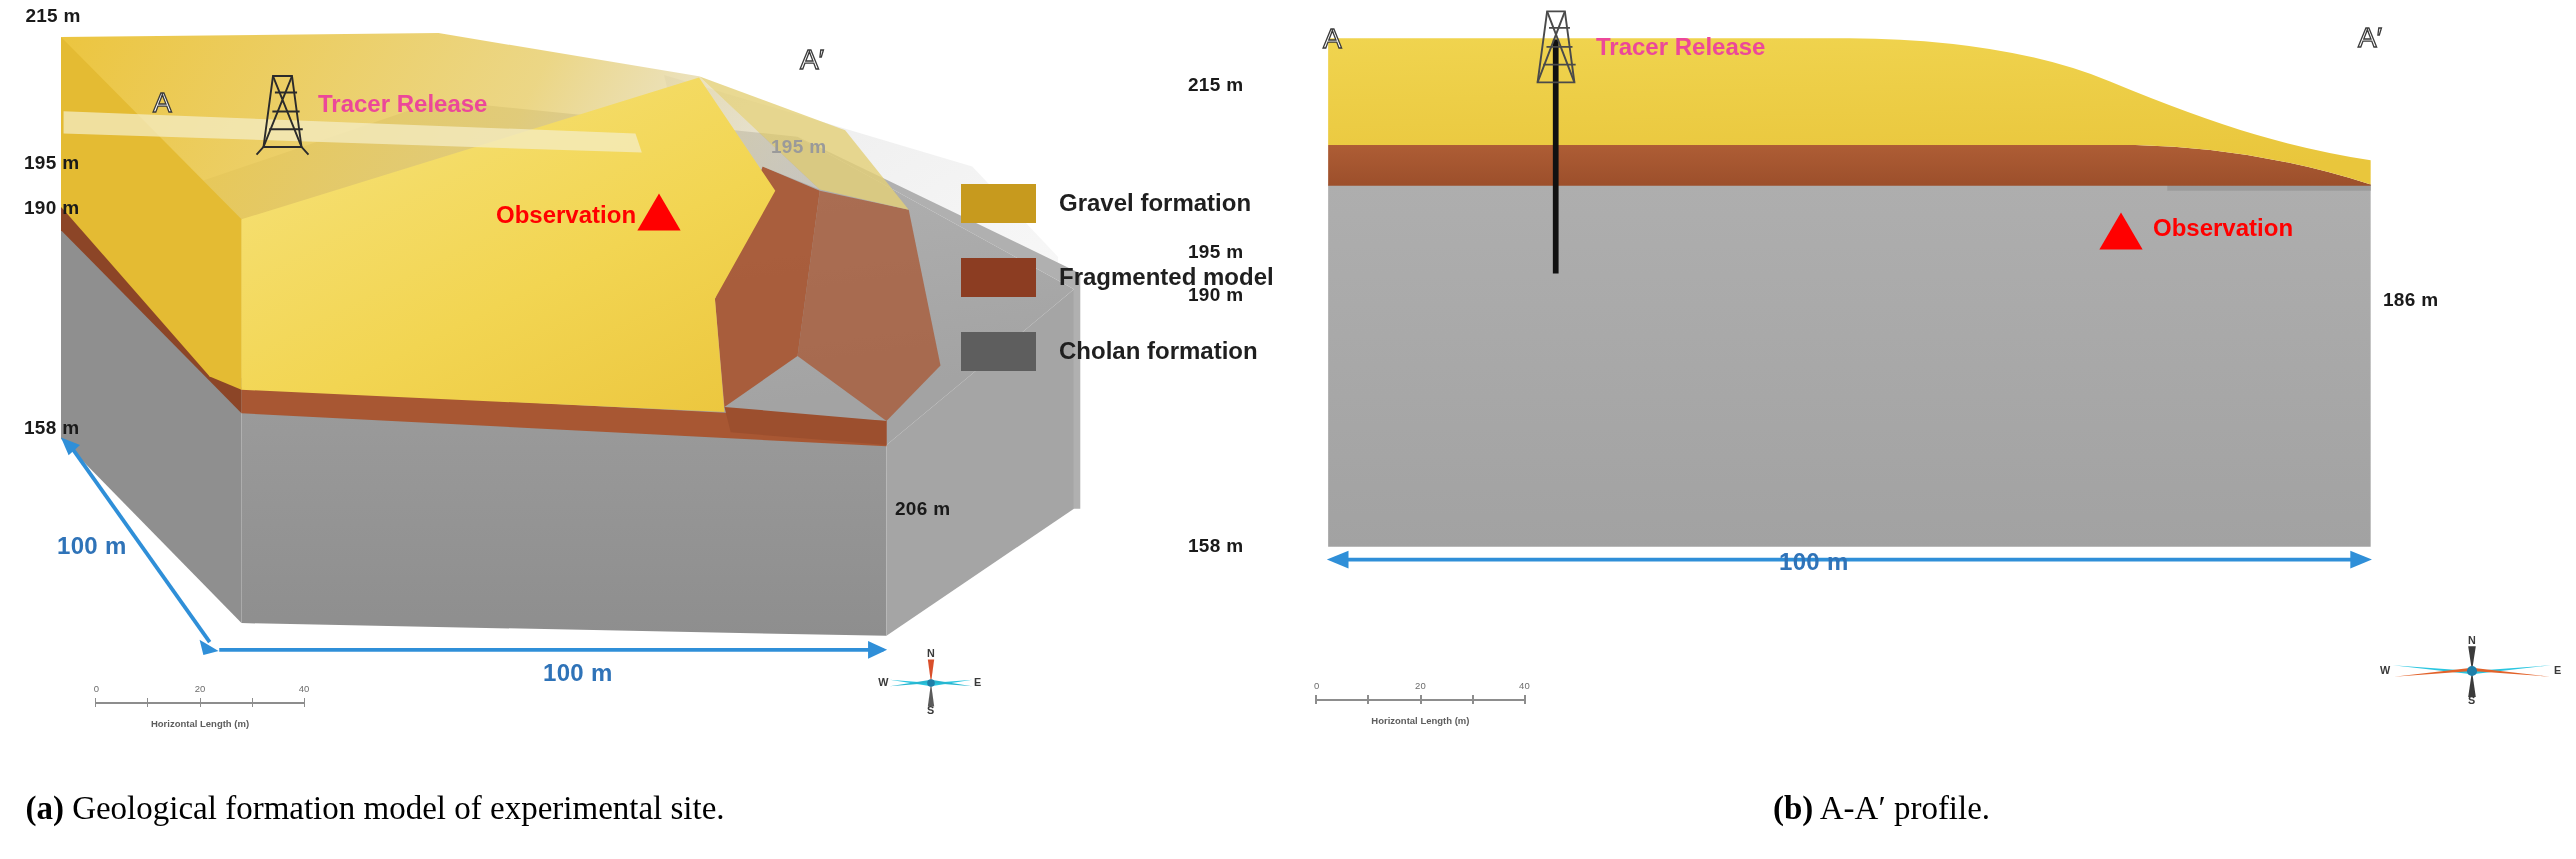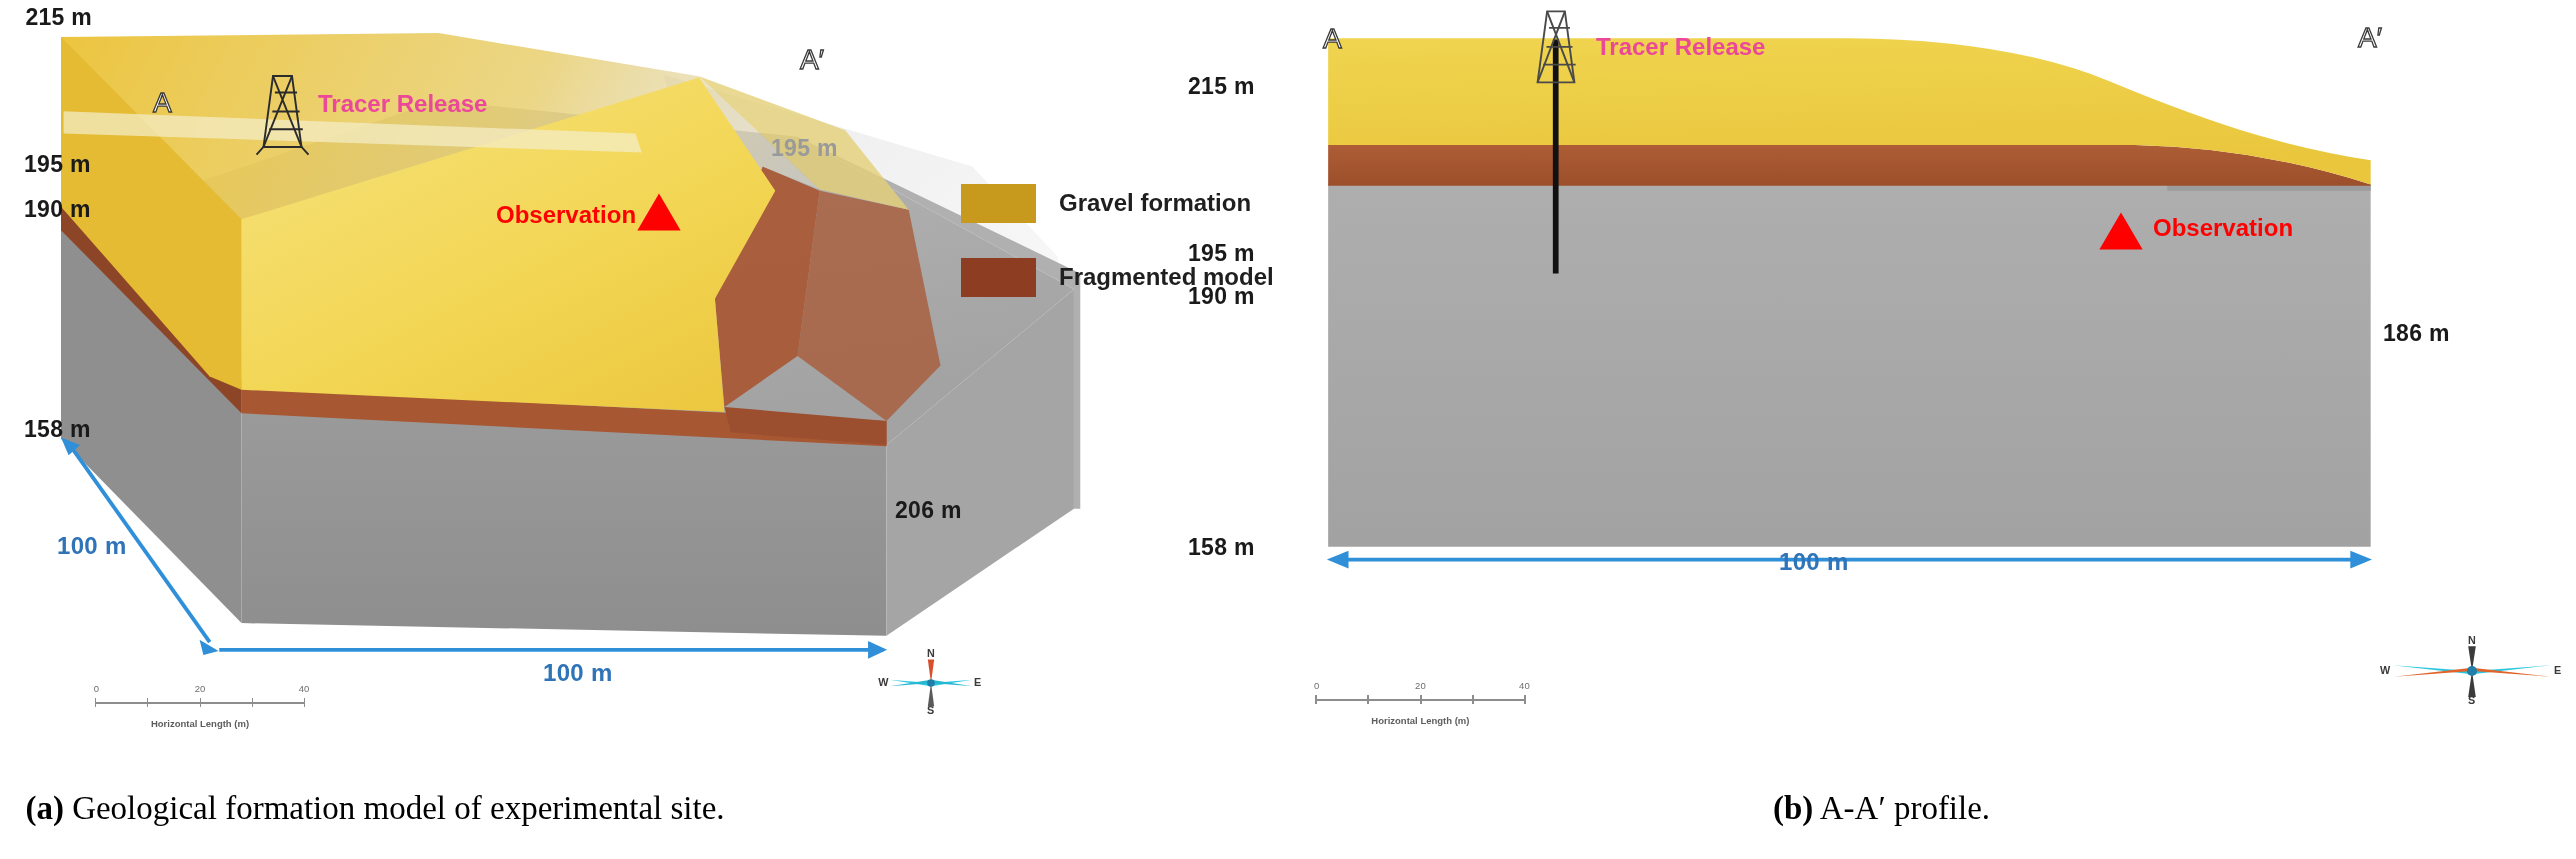--- a/index.html
+++ b/index.html
@@ -29,21 +29,21 @@
   .panel-b { left: 1290px; width: 1286px; }
 
   .lbl {
     position: absolute;
     font-family: "Liberation Sans", sans-serif;
     font-weight: bold;
     color: #1a1a1a;
     white-space: nowrap;
     line-height: 1;
   }
-  .elev-lbl { font-size: 23px; letter-spacing: 0.3px; }
+  .elev-lbl { font-size: 19px; letter-spacing: 0.3px; }
   .elev-lbl-gray { color: #9a9a9a; }
   .dim-lbl {
     font-size: 24px;
     font-weight: bold;
     color: #2f73b8;
     letter-spacing: 0.3px;
   }
   .sect-lbl {
     font-size: 28px;
     font-weight: normal;
@@ -298,20 +298,24 @@
 
     <div class="legend">
       <div class="legend-row">
         <div class="legend-swatch" style="background:#c79a1e;"></div>
         <div class="legend-text">Gravel formation</div>
       </div>
       <div class="legend-row">
         <div class="legend-swatch" style="background:#8c3d22;"></div>
         <div class="legend-text">Fragmented model</div>
       </div>
+      <div class="legend-row">
+        <div class="legend-swatch" style="background:#5e5e5e;"></div>
+        <div class="legend-text">Cholan formation</div>
+      </div>
     </div>
   </div>
 
   <div class="panel panel-b">
 
     <svg class="block3d" viewBox="0 0 2023 1200" preserveAspectRatio="none">
       <defs>
         <linearGradient id="gGravelB" x1="0" y1="0" x2="0.2" y2="1">
           <stop offset="0%" stop-color="#f0d44f"></stop>
           <stop offset="100%" stop-color="#e9c63c"></stop>
@@ -350,21 +354,21 @@
       <g fill="#2f8fd8">
         <polygon points="58,880 92,866 92,894"></polygon>
         <polygon points="1702,880 1668,866 1668,894"></polygon>
       </g>
     </svg>
 
     <div class="lbl elev-lbl" style="left:-102px; top:75px;">215 m</div>
     <div class="lbl elev-lbl" style="left:-102px; top:242px;">195 m</div>
     <div class="lbl elev-lbl" style="left:-102px; top:285px;">190 m</div>
     <div class="lbl elev-lbl" style="left:-102px; top:536px;">158 m</div>
-    <div class="lbl elev-lbl" style="left:1093px; top:322px;">186 m</div>
+    <div class="lbl elev-lbl" style="left:1093px; top:290px;">186 m</div>
 
     <div class="lbl dim-lbl" style="left:489px; top:550px;">100 m</div>
 
     <div class="lbl sect-lbl" style="left:33px; top:25.4px;">A</div>
     <div class="lbl sect-lbl" style="left:1068px; top:24px;">A′</div>
 
     <svg class="derrick" style="left:240px; top:6.4px; width:52px; height:83px;" viewBox="0 0 82 130">
       <g stroke="#4a4a4a" stroke-width="3" fill="none">
         <path d="M27 8 L55 8 L70 120 L12 120 Z"></path>
         <path d="M27 8 L70 120 M55 8 L12 120"></path>

